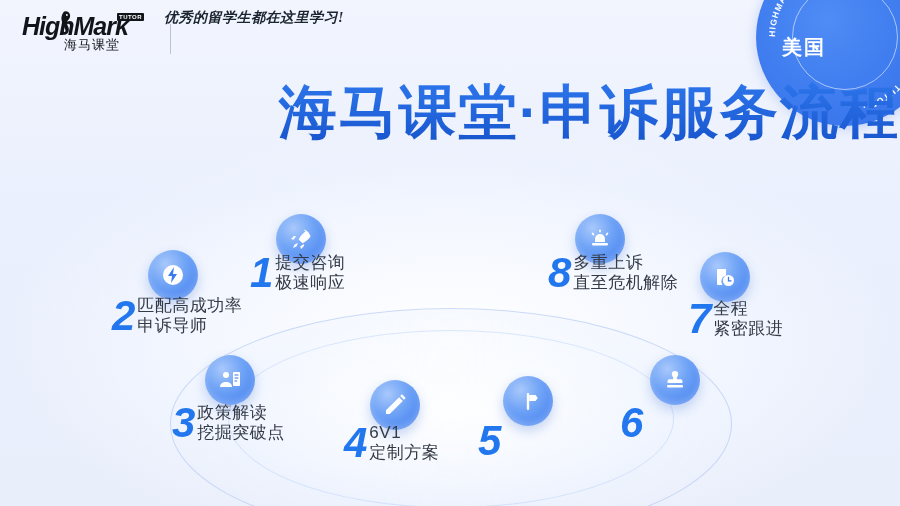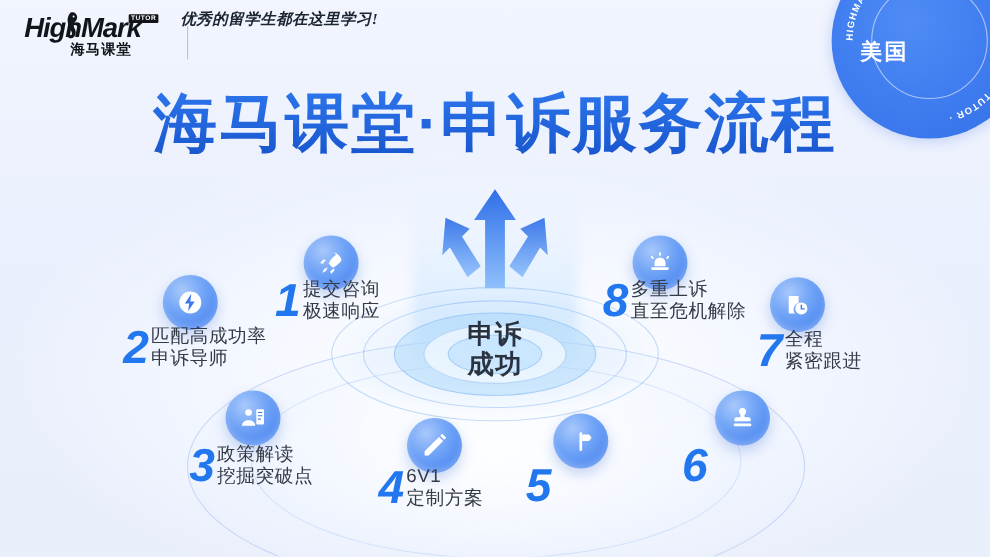--- a/index.html
+++ b/index.html
@@ -23,21 +23,21 @@
     position:absolute;left:0;top:2px;font-size:25px;font-weight:bold;
     font-style:italic;letter-spacing:-1px;color:#111418;
     font-family:"Liberation Sans",sans-serif;
   }
   .logo-tutor{
     position:absolute;left:95px;top:3px;font-size:6px;font-weight:bold;
     letter-spacing:.5px;color:#111418;background:#111418;color:#fff;
     padding:1px 2px;border-radius:1px;
   }
   .logo-cn{
-    position:absolute;left:42px;top:26px;font-size:13px;font-weight:bold;
+    position:absolute;left:42px;top:26px;font-size:13px;font-weight:normal;
     color:#111418;letter-spacing:1px;
   }
   .seahorse{
     position:absolute;left:37px;top:-1px;width:13px;height:34px;
   }
   .logo-div{
     position:absolute;left:148px;top:14px;width:1px;height:30px;background:#b9c4d6;
   }
   .tagline{
     position:absolute;left:164px;top:9px;font-size:14px;font-weight:bold;
@@ -56,21 +56,21 @@
   }
   .badge-cn{
     position:absolute;left:26px;top:86px;font-size:20px;font-weight:bold;color:#fff;
     letter-spacing:2px;white-space:nowrap;
   }
   .badge-ring-text{position:absolute;left:0;top:0;width:178px;height:178px;}
   .badge-ring-text text{fill:#ffffff;font-size:8.6px;font-weight:bold;letter-spacing:1.1px;
     font-family:"Liberation Sans",sans-serif;}
   
   .main-title{
-    position:absolute;left:0;top:74px;width:900px;text-align:center;
+    position:absolute;left:0;top:74px;width:900px;text-align:right;
     font-size:58px;font-weight:bold;letter-spacing:2px;
     color:#1a5fe0;
     background:linear-gradient(180deg,#2f79f0 0%,#1551c9 100%);
     -webkit-background-clip:text;background-clip:text;-webkit-text-fill-color:transparent;
     text-shadow:none;
   }
   .sub-row{
     position:absolute;left:0;top:148px;width:900px;height:34px;
     display:flex;align-items:center;justify-content:center;gap:16px;
   }
@@ -167,45 +167,20 @@
   </div>
 
   <div class="main-title">海马课堂·申诉服务流程</div>
 
 
   <div class="stage">
 
     <div class="orbit"></div>
     <div class="orbit2"></div>
 
-    <div class="pool">
-      <div class="glowcol"></div>
-      <div class="ring r1"></div>
-      <div class="ring r2"></div>
-      <div class="ring r3"></div>
-      <div class="ring r4"></div>
-      <div class="ring r5"></div>
-
-      <svg class="arrows" viewBox="0 0 150 130">
-        <defs>
-          <linearGradient id="ag" x1="0" y1="1" x2="0" y2="0">
-            <stop offset="0%" stop-color="#8fc0fb"></stop>
-              <stop offset="100%" stop-color="#2f6fe8"></stop>
-          </linearGradient>
-        </defs>
-        <path d="M75 2 L94 30 L84 30 L84 92 L66 92 L66 30 L56 30 Z" fill="url(#ag)"></path>
-        <path d="M30 28 L52 38 L45 45 L62 72 L50 82 L34 55 L27 62 Z" fill="url(#ag)" opacity=".92"></path>
-        <path d="M120 28 L98 38 L105 45 L88 72 L100 82 L116 55 L123 62 Z" fill="url(#ag)" opacity=".92"></path>
-      </svg>
-
-      <div class="center-label">
-        <div>申诉</div>
-        <div>成功</div>
-      </div>
-    </div>
 
     <div class="step">
       <div class="bubble" style="left:276px;top:24px;">
         <svg viewBox="0 0 24 24">
             <path d="M14.5 2.5c3 .5 6.2 3.4 7 7-2.3 3.2-5 5.4-8 6.8l-3.8-3.8c1.4-3 3.6-5.7 6.8-8zM9 16l-1.6 3.4L4 21l1.6-3.4L9 16zM4.5 12.8 2 12l3-3 2.1.3L4.5 12.8zM11.2 19.5 12 22l3-3-.3-2.1-3.5 2.6z"></path>
           </svg>
       </div>
       <div class="steptext" style="left:250px;top:62px;">
         <div class="num">1</div>
         <div class="lines">

